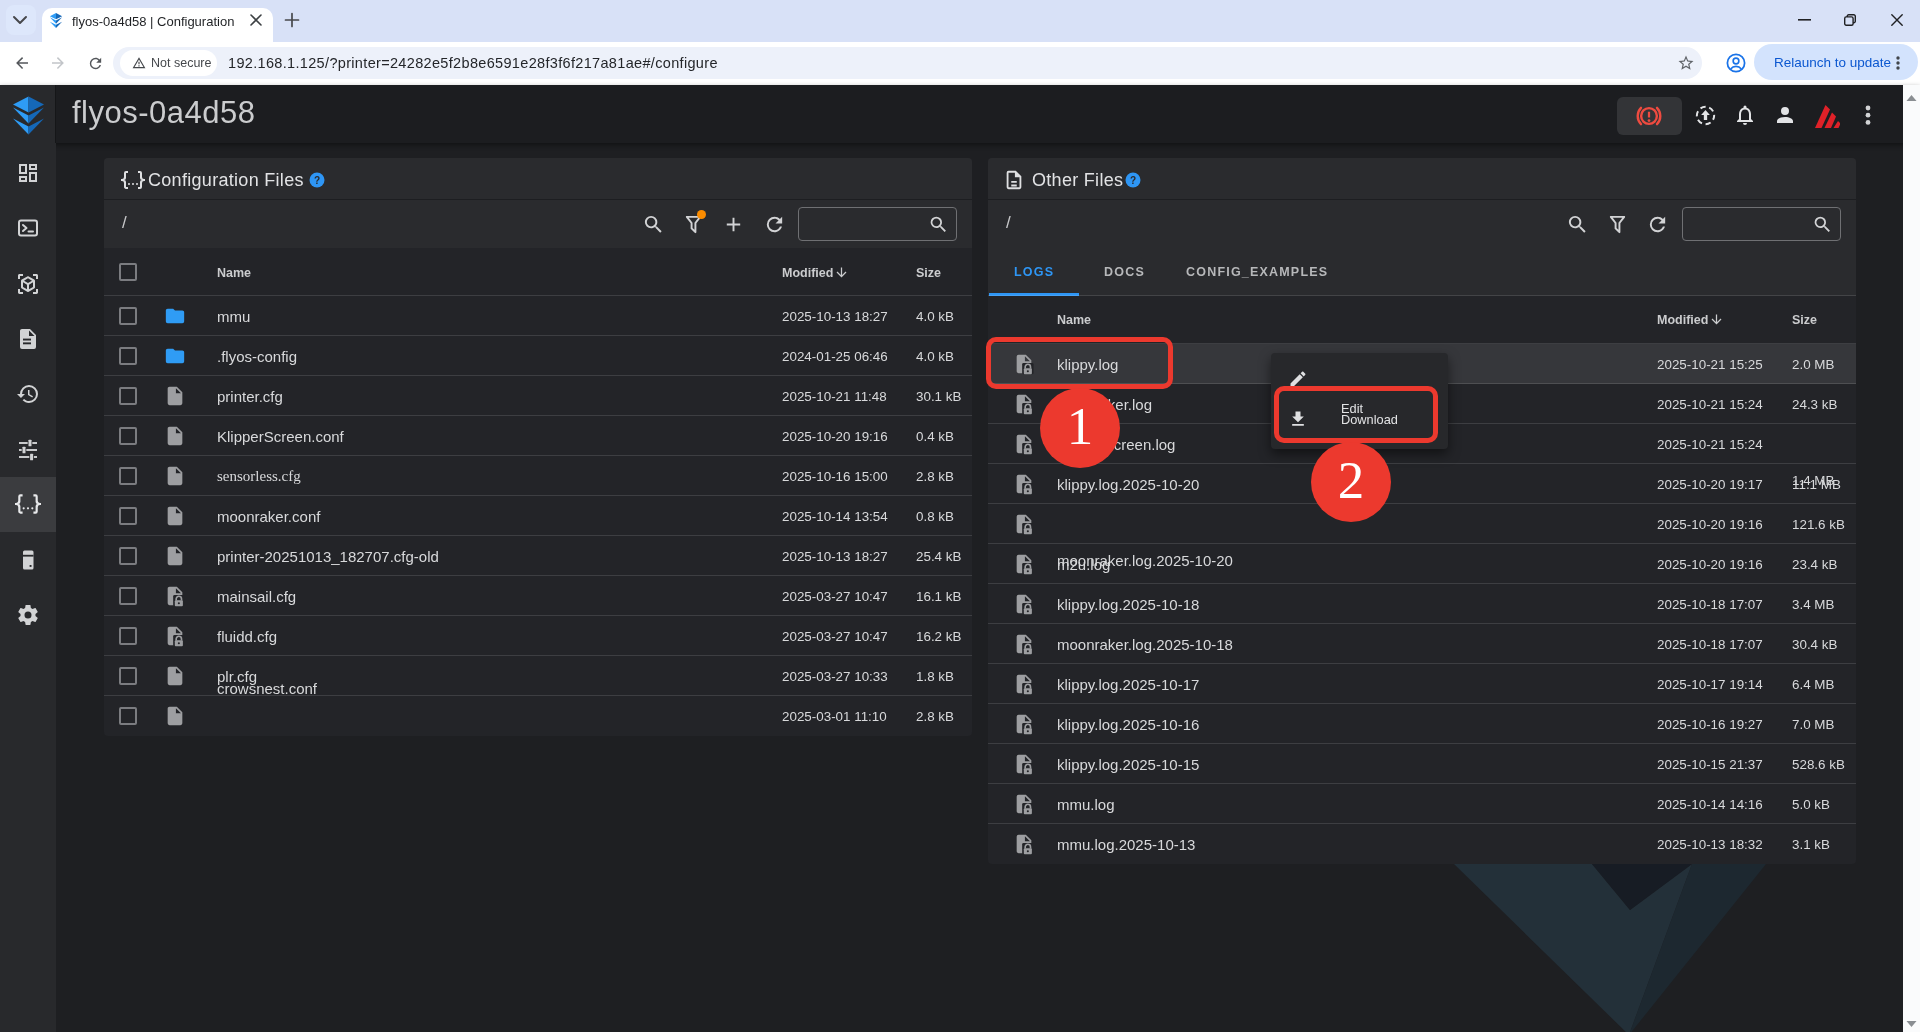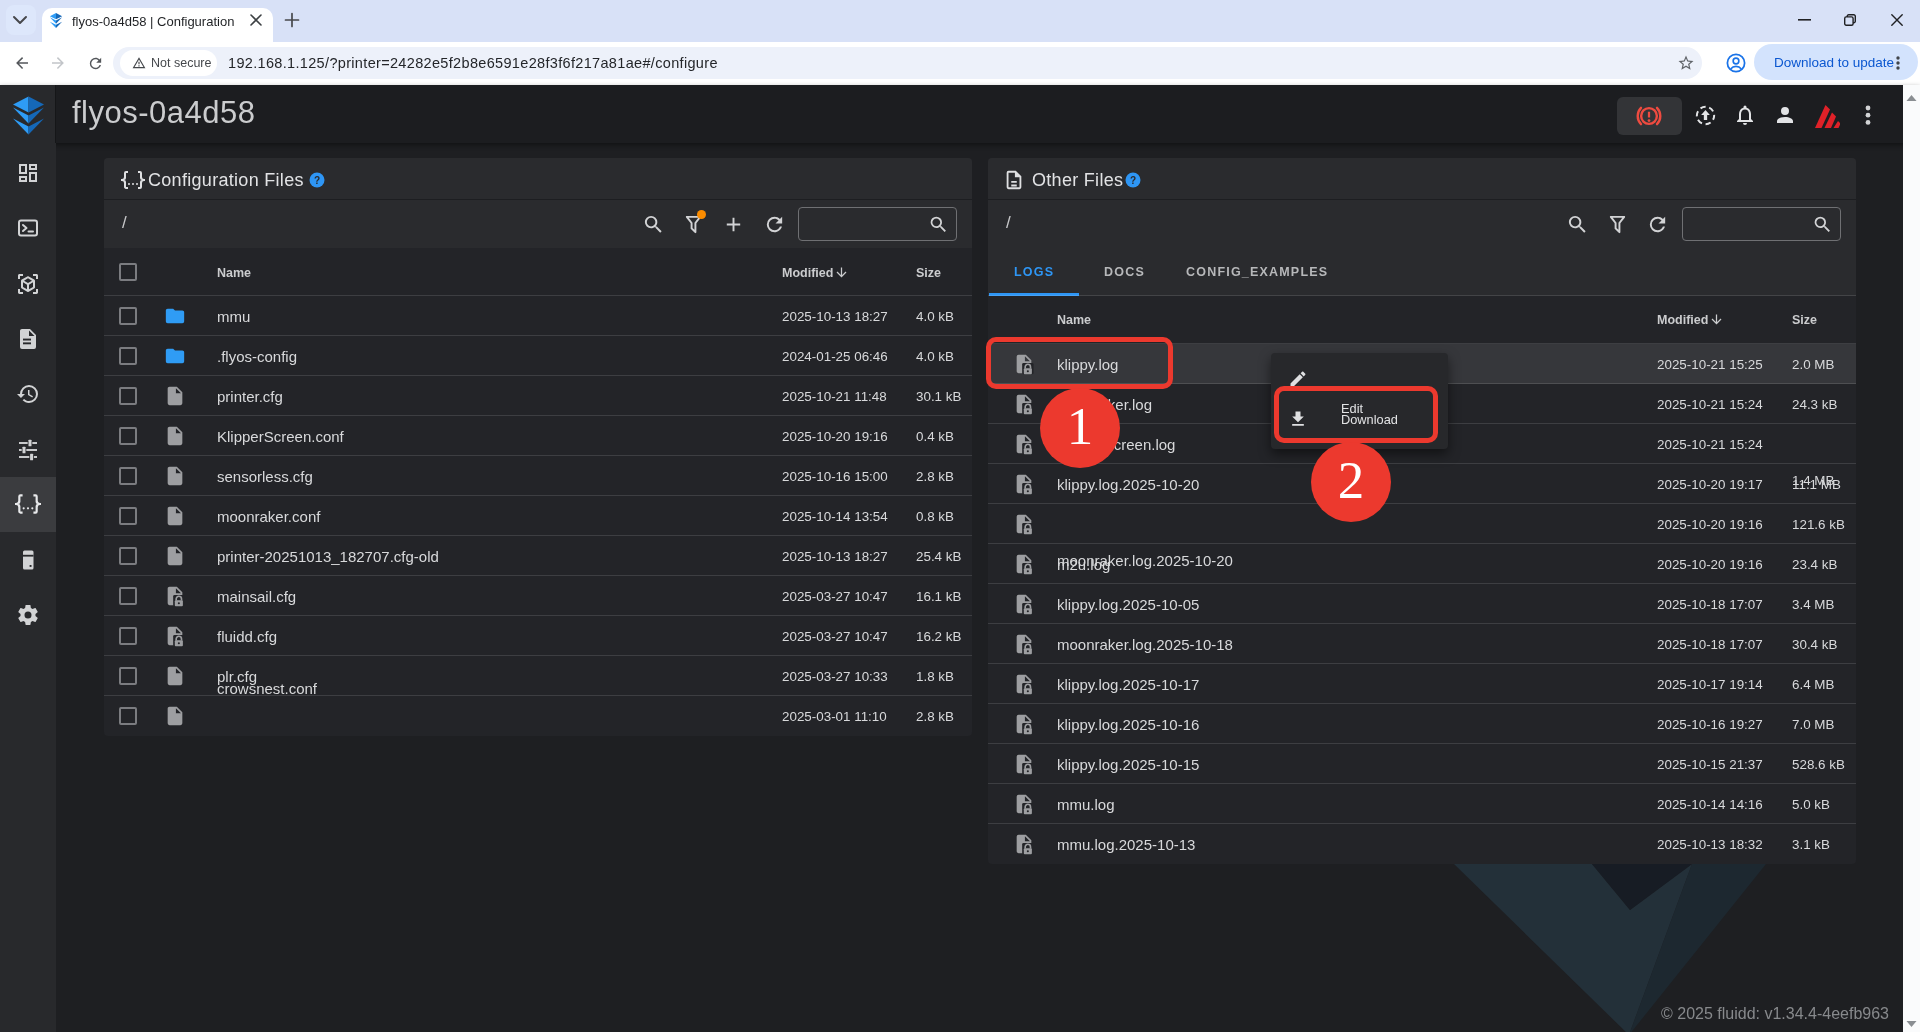--- a/index.html
+++ b/index.html
@@ -105,21 +105,21 @@
 <div class="abs urltext">192.168.1.125/?printer=24282e5f2b8e6591e28f3f6f217a81ae#/configure</div>
 <svg class="abs" style="left:1677.0px;top:54.0px" width="18" height="18" viewBox="0 0 24 24">
       <path d="M12,15.39L8.24,17.66L9.23,13.38L5.91,10.5L10.29,10.13L12,6.09L13.71,10.13L18.09,10.5L14.77,13.38L15.76,17.66M22,9.24L14.81,8.63L12,2L9.19,8.63L2,9.24L7.45,13.97L5.82,21L12,17.27L18.18,21L16.54,13.97L22,9.24Z" fill="#5f6368"></path>
     </svg>
 <svg class="abs" style="left:1725.0px;top:52.0px" width="22" height="22" viewBox="0 0 24 24">
       <circle cx="12" cy="12" r="9.4" stroke="#1a73e8" stroke-width="1.9" fill="none"></circle>
       <circle cx="12" cy="9.8" r="3.1" stroke="#1a73e8" stroke-width="1.8" fill="none"></circle>
       <path d="M6.2,18.6 A7.3,7.3 0 0 1 17.8,18.6" stroke="#1a73e8" stroke-width="1.8" fill="none"></path>
     </svg>
 <div class="abs" id="relaunch"></div>
-<div class="abs relaunchtext">Download to update</div>
+<div class="abs relaunchtext">Relaunch to update</div>
 <svg class="abs" style="left:1892px;top:52px" width="12" height="22" viewBox="0 0 12 22">
       <circle cx="6" cy="6" r="1.7" fill="#41454a"></circle>
       <circle cx="6" cy="11" r="1.7" fill="#41454a"></circle>
       <circle cx="6" cy="16" r="1.7" fill="#41454a"></circle>
     </svg>
 <div class="abs" id="appbg"></div>
 <div class="abs" id="appbar"></div>
 <div class="abs" id="sidebar"></div>
 <div class="abs" id="logotile"></div>
 <svg class="abs" style="left:13px;top:96px" width="31" height="39" viewBox="0 0 31 38">
@@ -269,21 +269,21 @@
       <path d="M13,9V3.5L18.5,9M6,2C4.89,2 4,2.89 4,4V20A2,2 0 0,0 6,22H18A2,2 0 0,0 20,20V8L14,2H6Z" fill="#9d9ea1"></path>
     </svg>
 <div class="abs cell" style="left:217px;top:428px;">KlipperScreen.conf</div>
 <div class="abs cell2" style="left:782px;top:429px;">2025-10-20 19:16</div>
 <div class="abs cell2" style="left:916px;top:429px;">0.4 kB</div>
 <div class="abs rowline" style="left:104px;top:455px;width:868px;"></div>
 <div class="abs checkbox" style="left:119px;top:467px;"></div>
 <svg class="abs" style="left:164.0px;top:465.0px" width="22" height="22" viewBox="0 0 24 24">
       <path d="M13,9V3.5L18.5,9M6,2C4.89,2 4,2.89 4,4V20A2,2 0 0,0 6,22H18A2,2 0 0,0 20,20V8L14,2H6Z" fill="#9d9ea1"></path>
     </svg>
-<div class="abs cell" style="left:217px;top:468px;">sensorless.cfg</div>
+<div class="abs cell" style="left:217px;top:468px;font-family:Liberation Serif, serif;">sensorless.cfg</div>
 <div class="abs cell2" style="left:782px;top:469px;">2025-10-16 15:00</div>
 <div class="abs cell2" style="left:916px;top:469px;">2.8 kB</div>
 <div class="abs rowline" style="left:104px;top:495px;width:868px;"></div>
 <div class="abs checkbox" style="left:119px;top:507px;"></div>
 <svg class="abs" style="left:164.0px;top:505.0px" width="22" height="22" viewBox="0 0 24 24">
       <path d="M13,9V3.5L18.5,9M6,2C4.89,2 4,2.89 4,4V20A2,2 0 0,0 6,22H18A2,2 0 0,0 20,20V8L14,2H6Z" fill="#9d9ea1"></path>
     </svg>
 <div class="abs cell" style="left:217px;top:508px;">moonraker.conf</div>
 <div class="abs cell2" style="left:782px;top:509px;">2025-10-14 13:54</div>
 <div class="abs cell2" style="left:916px;top:509px;">0.8 kB</div>
@@ -440,21 +440,21 @@
 <div class="abs cell2" style="left:1657px;top:557px;">2025-10-20 19:16</div>
 <div class="abs cell2" style="left:1792px;top:557px;">23.4 kB</div>
 <div class="abs rowline" style="left:988px;top:583px;width:868px;"></div>
 <svg class="abs" style="left:1013.0px;top:593.0px" width="22" height="22" viewBox="0 0 24 24">
       <path d="M13,9V3.5L18.5,9M6,2C4.89,2 4,2.89 4,4V20A2,2 0 0,0 6,22H18A2,2 0 0,0 20,20V8L14,2H6Z" fill="#9d9ea1"></path>
       <rect x="10" y="10.8" width="12.4" height="12.4" rx="1.5" fill="#232428"></rect>
       <path d="M13.3,17 V15.2 A2.9,2.9 0 0 1 19.1,15.2 V17" stroke="#9d9ea1" stroke-width="1.8" fill="none"></path>
       <rect x="11.8" y="16.6" width="8.8" height="6.6" rx="1" fill="#9d9ea1"></rect>
       <circle cx="16.2" cy="19.9" r="1.15" fill="#232428"></circle>
     </svg>
-<div class="abs cell" style="left:1057px;top:596px;">klippy.log.2025-10-05</div>
+<div class="abs cell" style="left:1057px;top:596px;">klippy.log.2025-10-18</div>
 <div class="abs cell2" style="left:1657px;top:597px;">2025-10-18 17:07</div>
 <div class="abs cell2" style="left:1792px;top:597px;">3.4 MB</div>
 <div class="abs rowline" style="left:988px;top:623px;width:868px;"></div>
 <svg class="abs" style="left:1013.0px;top:633.0px" width="22" height="22" viewBox="0 0 24 24">
       <path d="M13,9V3.5L18.5,9M6,2C4.89,2 4,2.89 4,4V20A2,2 0 0,0 6,22H18A2,2 0 0,0 20,20V8L14,2H6Z" fill="#9d9ea1"></path>
       <rect x="10" y="10.8" width="12.4" height="12.4" rx="1.5" fill="#232428"></rect>
       <path d="M13.3,17 V15.2 A2.9,2.9 0 0 1 19.1,15.2 V17" stroke="#9d9ea1" stroke-width="1.8" fill="none"></path>
       <rect x="11.8" y="16.6" width="8.8" height="6.6" rx="1" fill="#9d9ea1"></rect>
       <circle cx="16.2" cy="19.9" r="1.15" fill="#232428"></circle>
     </svg>
@@ -514,21 +514,20 @@
       <circle cx="16.2" cy="19.9" r="1.15" fill="#232428"></circle>
     </svg>
 <div class="abs cell" style="left:1057px;top:836px;">mmu.log.2025-10-13</div>
 <div class="abs cell2" style="left:1657px;top:837px;">2025-10-13 18:32</div>
 <div class="abs cell2" style="left:1792px;top:837px;">3.1 kB</div>
 <svg class="abs" style="left:1454px;top:864px" width="330" height="168" viewBox="0 0 330 168">
       <polygon points="0,0 138,0 176,46 238,0 175,171" fill="#233039"></polygon>
       <polygon points="238,0 312,0 175,171" fill="#1d2830"></polygon>
       <polygon points="138,0 176,46 238,0" fill="#171c24"></polygon>
     </svg>
-<div class="abs footer" style="left:1400px;top:1005px;width:489px;text-align:right;">© 2025 fluidd: v1.34.4-4eefb963</div>
 <div class="abs" id="menu"></div>
 <svg class="abs" style="left:1288.0px;top:369.0px" width="20" height="20" viewBox="0 0 24 24">
       <path d="M20.71,7.04C21.1,6.65 21.1,6 20.71,5.63L18.37,3.29C18,2.9 17.35,2.9 16.96,3.29L15.12,5.12L18.87,8.87M3,17.25V21H6.75L17.81,9.93L14.06,6.18L3,17.25Z" fill="#dfe0e2"></path>
     </svg>
 <div class="abs menutxt" style="left:1341px;top:372px;margin-top:29px;">Edit</div>
 <svg class="abs" style="left:1288.0px;top:409.0px" width="20" height="20" viewBox="0 0 24 24">
       <path d="M5,20H19V18H5M19,9H15V3H9V9H5L12,16L19,9Z" fill="#dfe0e2"></path>
     </svg>
 <div class="abs menutxt" style="left:1341px;top:412px;">Download</div>
 <div class="abs redbox" style="left:986px;top:337px;width:187px;height:52px;"></div>

